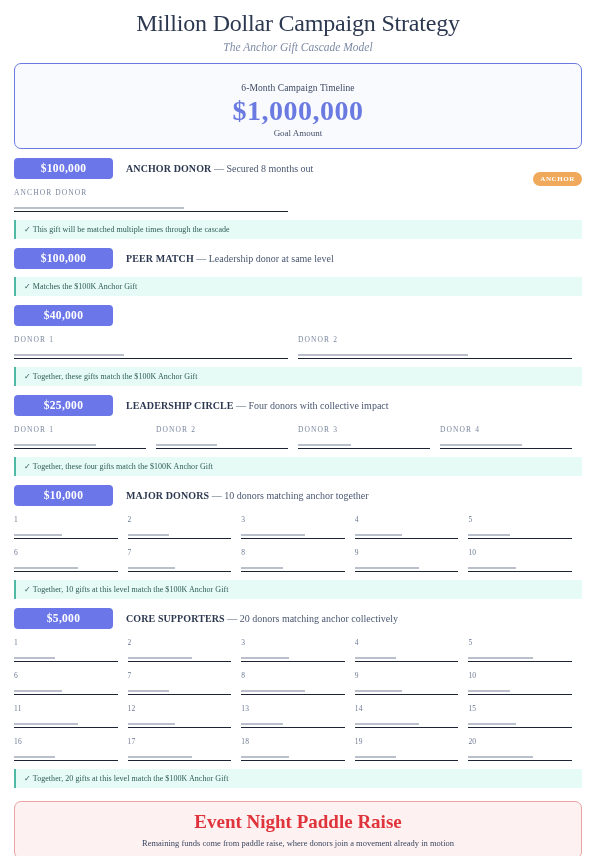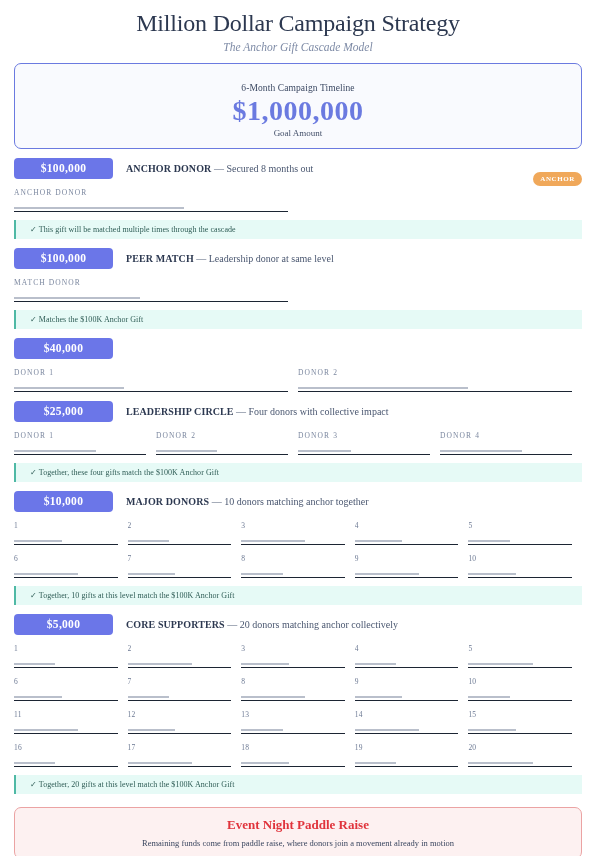--- a/index.html
+++ b/index.html
@@ -162,38 +162,38 @@
   .slot-row { display: flex; width: 100%; margin-bottom: 9px; }
   .slot-row:last-child { margin-bottom: 0; }
 
   
   .note {
     margin-top: 8px;
     background: #e6faf6;
     border-left: 2.5px solid #4fb9a5;
     font-size: 8px;
     color: #2f5d56;
-    padding: 5px 0 5px 14px;
+    padding: 5px 0 5px 8px;
     letter-spacing: 0.05px;
   }
   .note .chk { margin-right: 2px; }
 
   
   .paddle {
     margin-top: 13px;
     border: 1.2px solid #eba3a3;
     border-radius: 7px;
     background: #fdf1f1;
     text-align: center;
     padding: 9px 12px 10px 12px;
   }
   .paddle-title {
     color: #e0343c;
     font-weight: bold;
-    font-size: 13px;
+    font-size: 19px;
   }
   .paddle-sub {
     margin-top: 5px;
     font-size: 8.5px;
     color: #3b4760;
   }
 </style>
 </head>
 <body>
 
@@ -224,47 +224,39 @@
             <div class="slot"></div>
           </div>
         </div>
         <div class="note"><span class="chk">✓</span><span>This gift will be matched multiple times through the cascade</span></div>
       </div>
       <div class="tier">
         <div class="tier-head">
           <div class="pill">$100,000</div>
           <div class="tier-title"><b>PEER MATCH</b><span class="dash"> — </span><span>Leadership donor at same level</span></div>
         </div>
+        <div class="note"><span class="chk">✓</span><span>Matches the $100K Anchor Gift</span></div>
+      </div>
+      <div class="tier">
+        <div class="tier-head">
+          <div class="pill">$40,000</div>
+        </div>
         <div class="slots rows">
           <div class="slot-row">
             <div class="slot">
-              <div class="slot-label">MATCH DONOR</div>
-              <div class="slot-line fill-sm"></div>
-            </div>
-            <div class="slot"></div>
-          </div>
-        </div>
-        <div class="note"><span class="chk">✓</span><span>Matches the $100K Anchor Gift</span></div>
-      </div>
-      <div class="tier">
-        <div class="tier-head">
-          <div class="pill">$40,000</div>
-        </div>
-        <div class="slots rows">
-          <div class="slot-row">
-            <div class="slot">
               <div class="slot-label">DONOR 1</div>
               <div class="slot-line fill-xs"></div>
             </div>
             <div class="slot">
               <div class="slot-label">DONOR 2</div>
               <div class="slot-line "></div>
             </div>
           </div>
         </div>
+        <div class="note"><span class="chk">✓</span><span>Together, these gifts match the $100K Anchor Gift</span></div>
       </div>
       <div class="tier">
         <div class="tier-head">
           <div class="pill">$25,000</div>
           <div class="tier-title"><b>LEADERSHIP CIRCLE</b><span class="dash"> — </span><span>Four donors with collective impact</span></div>
         </div>
         <div class="slots rows">
           <div class="slot-row">
             <div class="slot">
               <div class="slot-label">DONOR 1</div>

